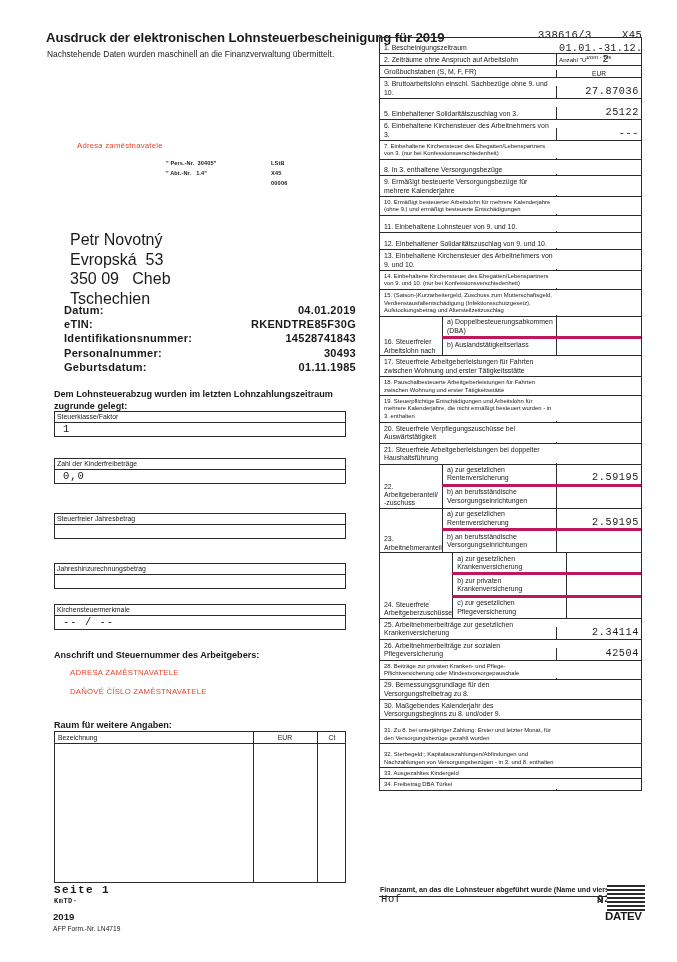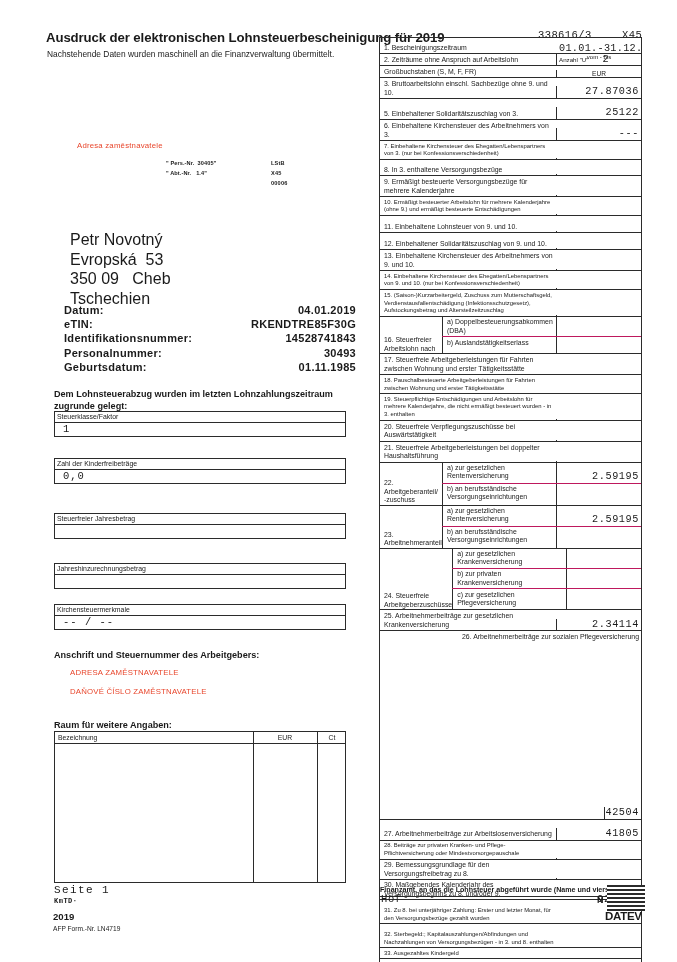--- a/index.html
+++ b/index.html
@@ -168,21 +168,21 @@
   }
   .th-bez { left: 3px; }
   .th-eur { left: 198px; width: 64px; text-align: center; }
   .th-ct  { left: 262px; width: 30px; text-align: center; }
 
   .foot-seite {
     position: absolute;
     left: 54px; top: 884px;
     font-family: "Liberation Mono", monospace;
     font-size: 11px;
-    font-weight: normal;
+    font-weight: bold;
     letter-spacing: 1.4px;
   }
   .foot-kmtd {
     position: absolute;
     left: 54px; top: 897px;
     font-family: "Liberation Mono", monospace;
     font-size: 7px;
     font-weight: bold;
     letter-spacing: 0.5px;
   }
@@ -245,21 +245,21 @@
     padding-left: 4px;
     line-height: 8.4px;
   }
   .split-right {
     flex: 1;
     display: flex;
     flex-direction: column;
   }
   .subrow {
     display: flex;
-    border-bottom: 1px solid #be185d;
+    border-bottom: 3px solid #be185d;
     min-height: 13px;
   }
   .subrow:last-child { border-bottom: none; }
   .sublabel {
     flex: 0 0 114px;
     border-left: 1px solid #2b2b2b;
     padding: 1.5px 2px 1px 4px;
     line-height: 8.4px;
   }
   .subvalue {
@@ -691,30 +691,24 @@
         </div>
       </div>
     </div>
 
     <div class="grow" style="min-height:21px;">
       <div class="glabel top">25. Arbeitnehmerbeiträge zur gesetzlichen Krankenversicherung</div>
       <div class="gvalue">
           <span class="num">2.34114</span>
         </div>
     </div>
-    <div class="grow" style="min-height:21px;flex-direction:column;">
+    <div class="grow" style="min-height:21px;">
       <div class="glabel top">26. Arbeitnehmerbeiträge zur sozialen Pflegeversicherung</div>
       <div class="gvalue">
           <span class="num">42504</span>
-        </div>
-    </div>
-    <div class="grow" style="min-height:21px;">
-      <div class="glabel top">27. Arbeitnehmerbeiträge zur Arbeitslosenversicherung</div>
-      <div class="gvalue">
-          <span class="num">41805</span>
         </div>
     </div>
     <div class="grow" style="min-height:19px;">
       <div class="glabel top tiny">28. Beiträge zur privaten Kranken- und Pflege-Pflichtversicherung oder Mindestvorsorgepauschale</div>
       <div class="gvalue">
           <span class="num"></span>
         </div>
     </div>
     <div class="grow" style="min-height:20px;">
       <div class="glabel top">29. Bemessungsgrundlage für den Versorgungsfreibetrag zu 8.</div>

